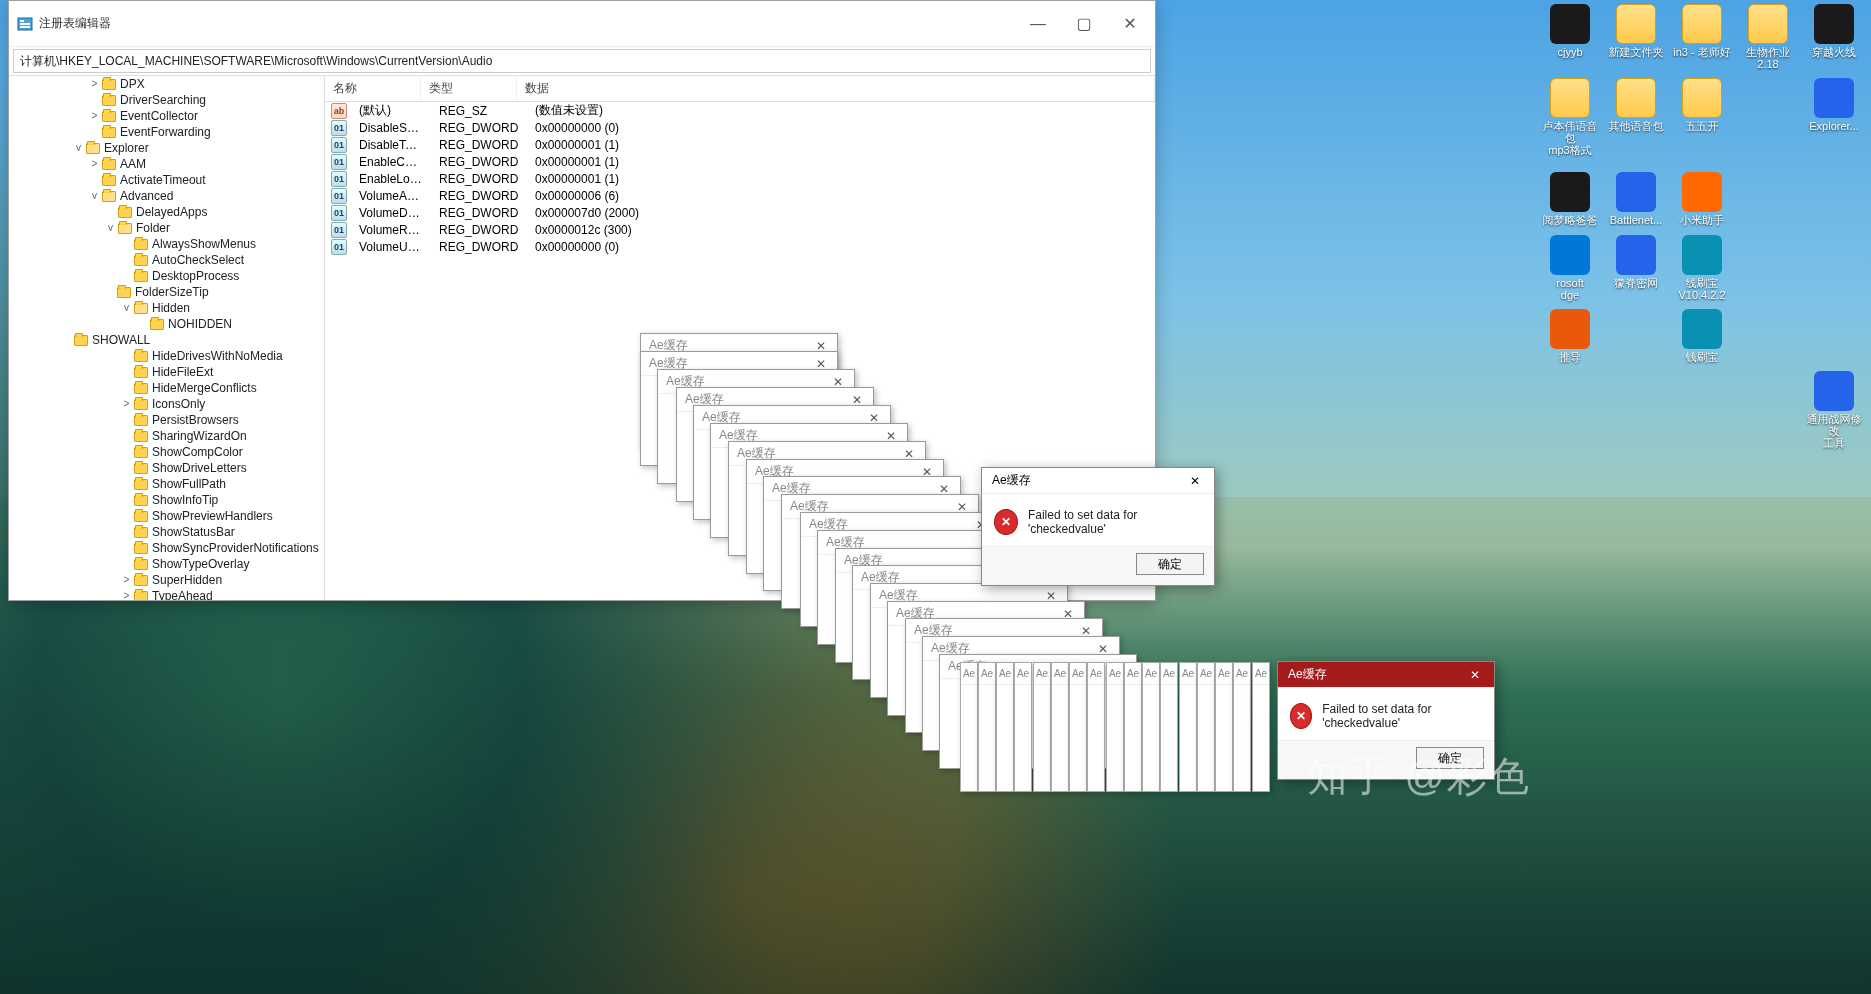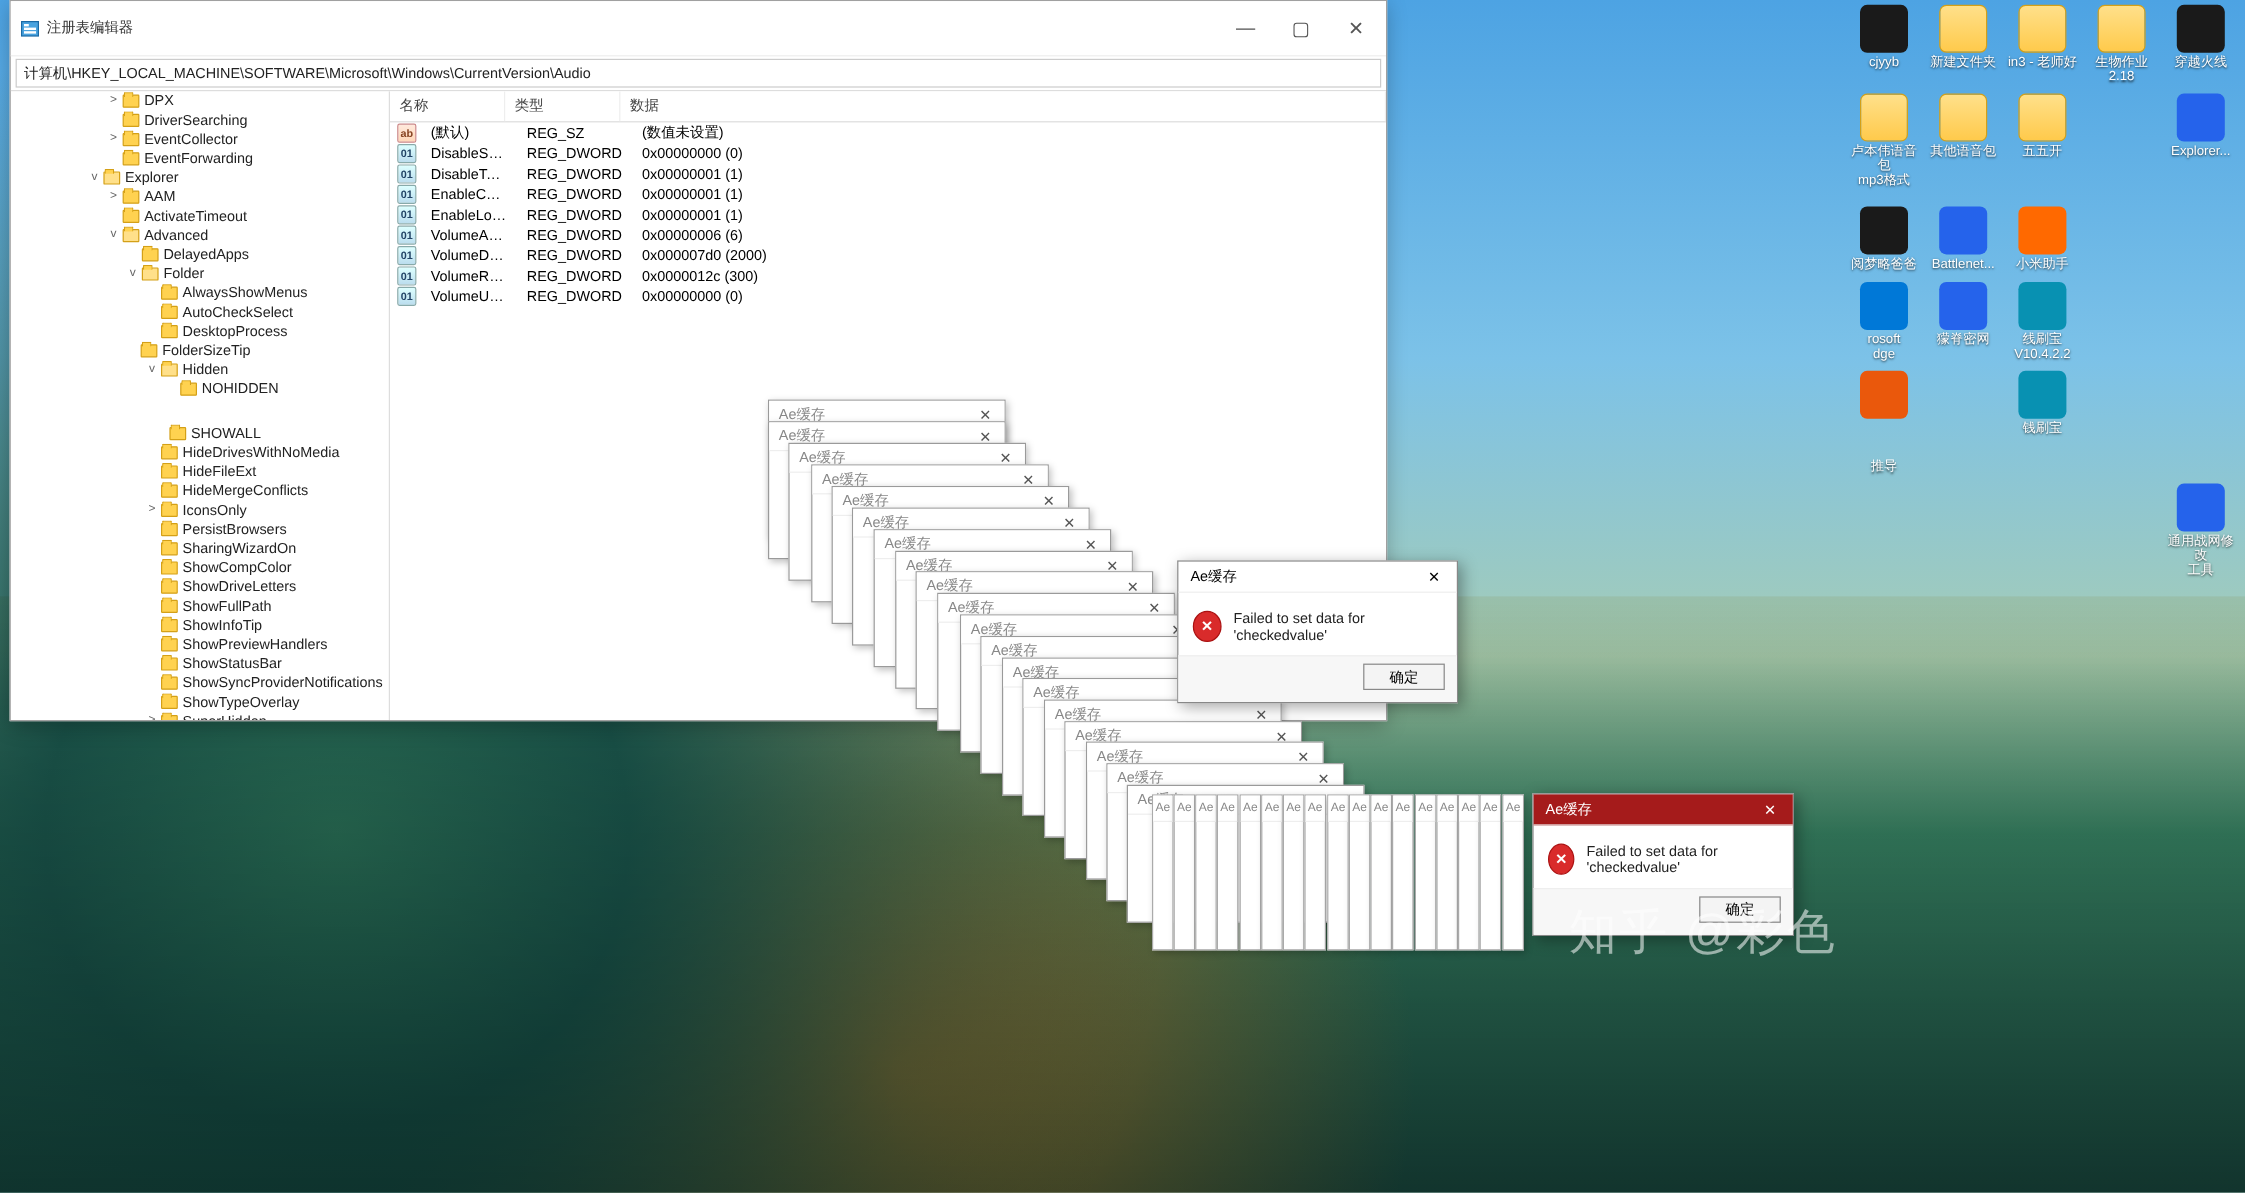--- a/index.html
+++ b/index.html
@@ -154,21 +154,21 @@
     </div>
     <div class="desk-ico">
       <div class="g bg-teal"></div>
       <div style="white-space: pre-line;">线刷宝
 V10.4.2.2</div>
     </div>
     <div class="desk-ico" style="visibility: hidden;"></div>
     <div class="desk-ico" style="visibility: hidden;"></div>
     <div class="desk-ico">
       <div class="g bg-orange"></div>
-      <div style="white-space: pre-line; margin-top: 32px;">推导</div>
+      <div style="white-space: pre-line;">推导</div>
     </div>
     <div class="desk-ico" style="visibility: hidden;"></div>
     <div class="desk-ico">
       <div class="g bg-teal"></div>
       <div style="white-space: pre-line;">钱刷宝</div>
     </div>
     <div class="desk-ico" style="visibility: hidden;"></div>
     <div class="desk-ico" style="visibility: hidden;"></div>
     <div class="desk-ico" style="visibility: hidden;"></div>
     <div class="desk-ico" style="visibility: hidden;"></div>
@@ -274,21 +274,21 @@
         <div class="tn" style="padding-left: 112px;">
           <span class="tw">v</span>
           <span class="fld open"></span>
           <span>Hidden</span>
         </div>
         <div class="tn" style="padding-left: 128px;">
           <span class="tw"></span>
           <span class="fld"></span>
           <span>NOHIDDEN</span>
         </div>
-        <div class="tn" style="padding-left: 119px; margin-top: 21px;">
+        <div class="tn" style="padding-left: 52px;">
           <span class="tw"></span>
           <span class="fld"></span>
           <span>SHOWALL</span>
         </div>
         <div class="tn" style="padding-left: 112px;">
           <span class="tw"></span>
           <span class="fld"></span>
           <span>HideDrivesWithNoMedia</span>
         </div>
         <div class="tn" style="padding-left: 112px;">

